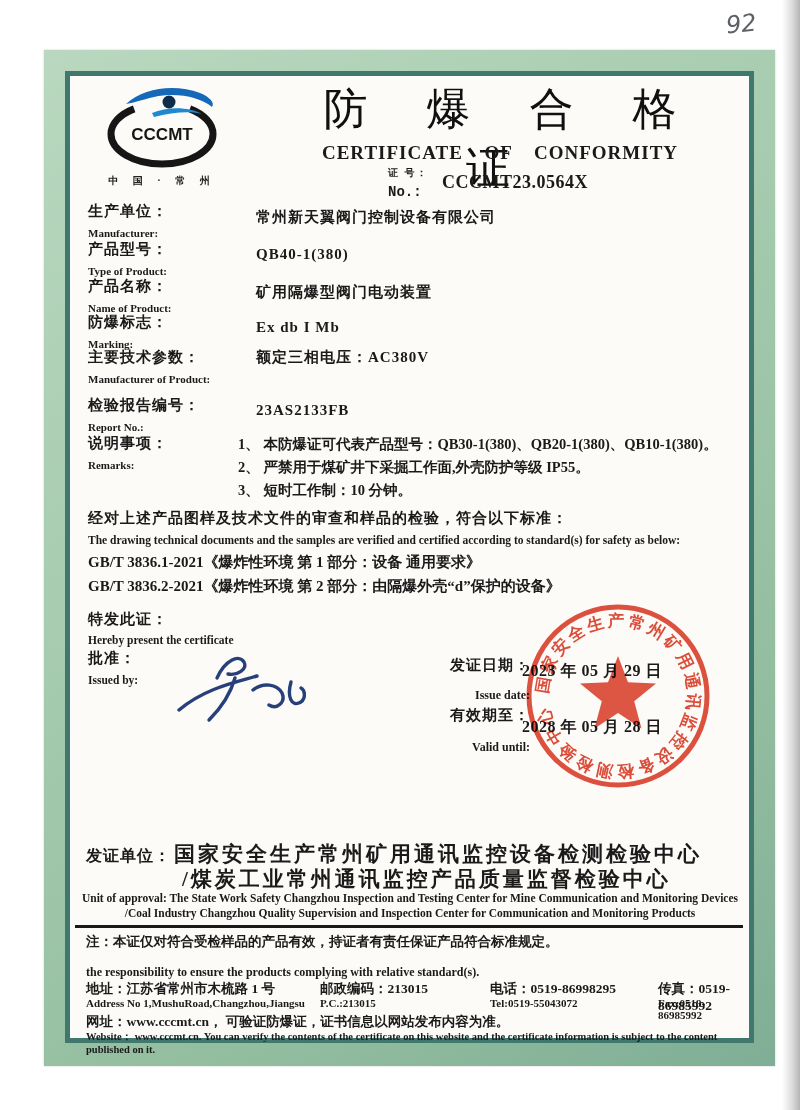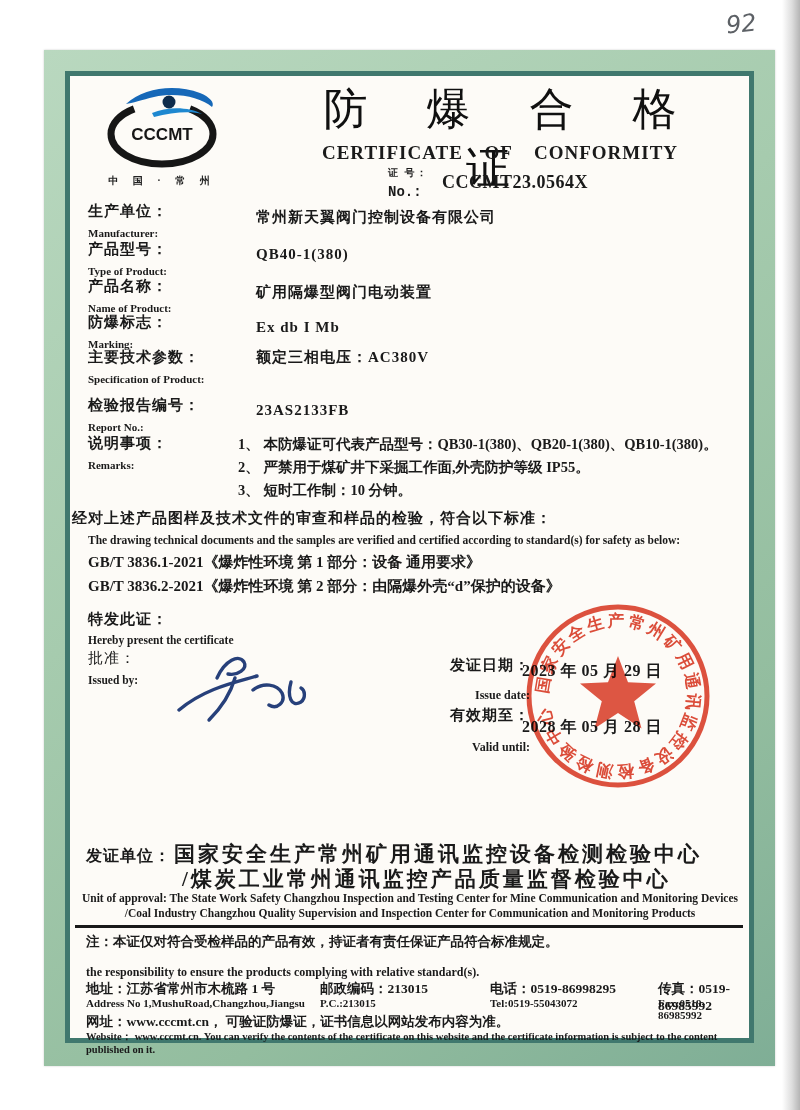--- a/index.html
+++ b/index.html
@@ -53,29 +53,29 @@
   
   .lbl-zh { font-size:15px; font-weight:bold; letter-spacing:1px; }
   .lbl-en { font-size:11px; font-weight:bold; }
   .field { left:18px; width:660px; }
   .field .lbl-en { margin-top:6px; }
   .field .val { position:absolute; left:168px; top:6px; font-size:15px; font-weight:bold; letter-spacing:1px; }
 
   .remark-item { position:absolute; left:168px; font-size:14.5px; font-weight:bold; width:500px; }
 
   
-  .std-zh { left:2px; top:433px; font-size:15px; font-weight:bold; letter-spacing:1px; }
+  .std-zh { left:18px; top:433px; font-size:15px; font-weight:bold; letter-spacing:1px; }
   .std-en { left:18px; top:458px; font-size:11.5px; font-weight:bold; width:660px; }
   .std-item1 { left:18px; top:477px; font-size:15px; font-weight:bold; }
   .std-item2 { left:18px; top:501px; font-size:15px; font-weight:bold; }
 
   
   .present-zh { left:18px; top:534px; font-size:15px; font-weight:bold; letter-spacing:1px; }
   .present-en { left:18px; top:558px; font-size:11.5px; font-weight:bold; }
-  .approve-zh { left:18px; top:573px; font-size:15px; font-weight:normal; letter-spacing:1px; }
+  .approve-zh { left:18px; top:573px; font-size:15px; font-weight:bold; letter-spacing:1px; }
   .approve-en { left:18px; top:598px; font-size:11.5px; font-weight:bold; }
   .signature { left:95px; top:572px; }
 
   .date-lbl-zh { left:300px; top:0; width:160px; text-align:right; font-size:15px; font-weight:bold; letter-spacing:1px; }
   .date-lbl-en { left:300px; width:160px; text-align:right; font-size:12px; font-weight:bold; }
   .date-val { left:452px; font-size:16px; font-weight:bold; letter-spacing:.5px; z-index:2; }
 
   .stamp { left:452px; top:524px; mix-blend-mode:multiply; opacity:.95; z-index:3; pointer-events:none; }
 
   
@@ -138,21 +138,21 @@
         <div class="lbl-en">Name of Product:</div>
         <div class="val">矿用隔爆型阀门电动装置</div>
       </div>
       <div class="abs field" style="top:237px">
         <div class="lbl-zh">防爆标志：</div>
         <div class="lbl-en">Marking:</div>
         <div class="val">Ex db I Mb</div>
       </div>
       <div class="abs field" style="top:272px">
         <div class="lbl-zh">主要技术参数：</div>
-        <div class="lbl-en">Specification of Product:</div>
+        <div class="lbl-en">Manufacturer of Product:</div>
         <div class="val" style="top:0">额定三相电压：AC380V</div>
       </div>
 
       <div class="abs field" style="top:320px">
         <div class="lbl-zh">检验报告编号：</div>
         <div class="lbl-en">Report No.:</div>
         <div class="val">23AS2133FB</div>
       </div>
 
       <div class="abs field" style="top:358px">

